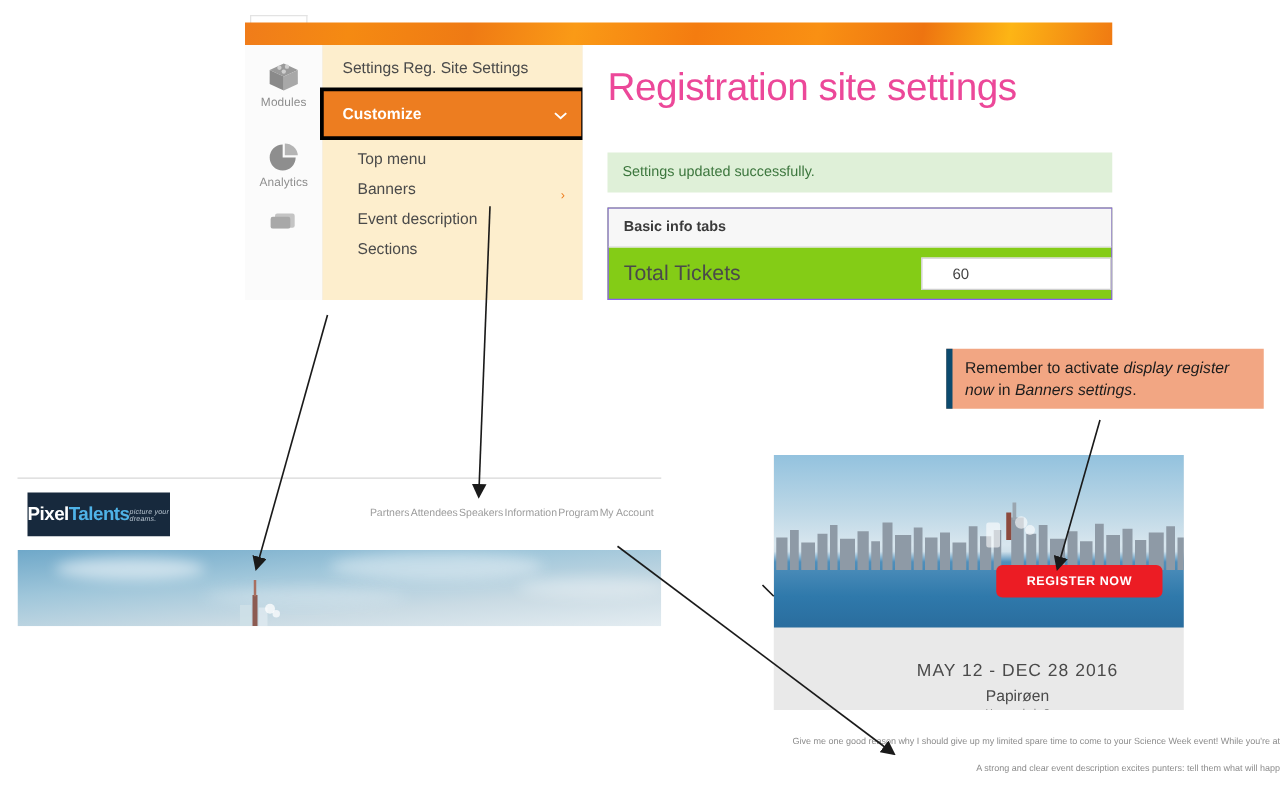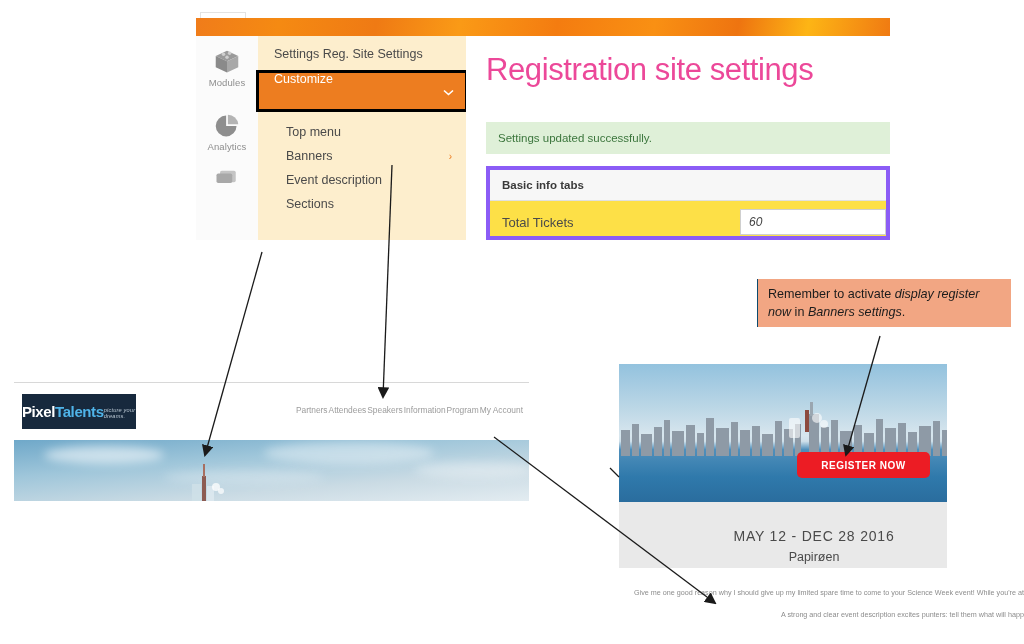--- a/index.html
+++ b/index.html
@@ -22,39 +22,39 @@
   #icon-rail{left:0;top:36px;width:62px;height:204px;background:#fbfbfb;border-right:1px solid #e6e6e6;}
   .rail-item{width:62px;height:64px;display:flex;flex-direction:column;align-items:center;justify-content:center;gap:2px;}
   .rail-item .rail-label{font-size:9.5px;color:#8e8e8e;letter-spacing:.1px;}
   .rail-item.active{background:#ed7d20;}
   .rail-item.active .rail-label{color:#ffffff;}
   .rail-icon{width:28px;height:26px;display:block;}
 
   
   #flyout{left:62px;top:36px;width:208px;height:204px;background:#fdeecd;border-right:1px solid #eedcb4;}
   .fly-top{height:36px;display:flex;align-items:center;padding-left:16px;font-size:12.5px;color:#4a4a4a;}
-  #fly-customize{height:38px;background:#ed7d20;display:flex;align-items:flex-start;
-      padding-left:16px;color:#ffffff;font-size:12.5px;font-weight:400;
+  #fly-customize{height:38px;background:#ed7d20;display:flex;align-items:center;
+      padding-left:16px;color:#ffffff;font-size:12.5px;font-weight:700;
       outline:3px solid #000;outline-offset:-1px;position:relative;box-sizing:border-box;}
   #fly-customize .chev{position:absolute;right:12px;top:13px;}
-  .fly-sub{height:24px;display:flex;align-items:center;padding-left:28px;font-size:12.5px;color:#4a4a4a;position:relative;}
+  .fly-sub{height:24px;display:flex;align-items:flex-start;padding-left:28px;font-size:12.5px;color:#4a4a4a;position:relative;}
   .fly-sub .chev-r{position:absolute;right:14px;top:7px;color:#ed7d20;font-size:10px;}
 
   
   #admin-content{left:270px;top:36px;width:424px;height:204px;background:#ffffff;}
   #page-heading{position:absolute;left:20px;top:16px;font-size:31px;font-weight:300;color:#ec4899;letter-spacing:-.4px;white-space:nowrap;}
   #alert-success{position:absolute;left:20px;top:86px;width:404px;height:32px;background:#dff0d8;display:flex;align-items:center;padding-left:12px;box-sizing:border-box;font-size:11.5px;color:#3c763d;}
-  #panel-card{position:absolute;left:20px;top:130px;width:404px;height:74px;border:4px solid #8b5cf6;box-sizing:border-box;background:#fde047;}
+  #panel-card{position:absolute;left:20px;top:130px;width:404px;height:74px;border:1px solid #8b5cf6;box-sizing:border-box;background:#84cc16;}
   #panel-card-head{height:30px;background:#f7f7f7;border-bottom:1px solid #e0e0e0;display:flex;align-items:center;padding-left:12px;font-size:11.5px;font-weight:bold;color:#3a3a3a;}
   #panel-row{height:42px;display:flex;align-items:center;padding-left:12px;}
-  #row-label{font-size:13px;color:#4a4a4a;width:238px;}
-  #row-input{flex:1;height:26px;border:1px solid #cfcfcf;background:#fff;display:flex;align-items:center;padding-left:8px;font-size:12px;color:#444;box-sizing:border-box;font-style:italic;}
-
-  
-  #callout{left:757px;top:279px;width:254px;height:48px;background:#f2a683;border-left:1px solid #0c4a6e;box-sizing:border-box;
+  #row-label{font-size:17px;color:#4a4a4a;width:238px;}
+  #row-input{flex:1;height:26px;border:1px solid #cfcfcf;background:#fff;display:flex;align-items:center;padding-left:24px;font-size:12px;color:#444;box-sizing:border-box;}
+
+  
+  #callout{left:757px;top:279px;width:254px;height:48px;background:#f2a683;border-left:5px solid #0c4a6e;box-sizing:border-box;
     padding:6px 10px 16px 10px;font-size:12.6px;color:#1c1c1c;line-height:1.45;}
   #callout i{font-style:italic;}
 
   
   #site-left{left:14px;top:382px;width:515px;height:118px;background:#ffffff;border-top:1px solid #d8d8d8;overflow:hidden;}
   #logo-box{position:absolute;left:8px;top:11px;width:114px;height:35px;background:#17293d;display:flex;flex-direction:row;align-items:center;justify-content:center;}
   #logo-main{font-size:15px;font-weight:bold;letter-spacing:-.4px;line-height:1;}
   #logo-main .w{color:#ffffff;}
   #logo-main .b{color:#4fb3e8;}
   #logo-tag{font-size:5.6px;color:#b9c6d2;font-style:italic;margin-top:2px;letter-spacing:.2px;}

